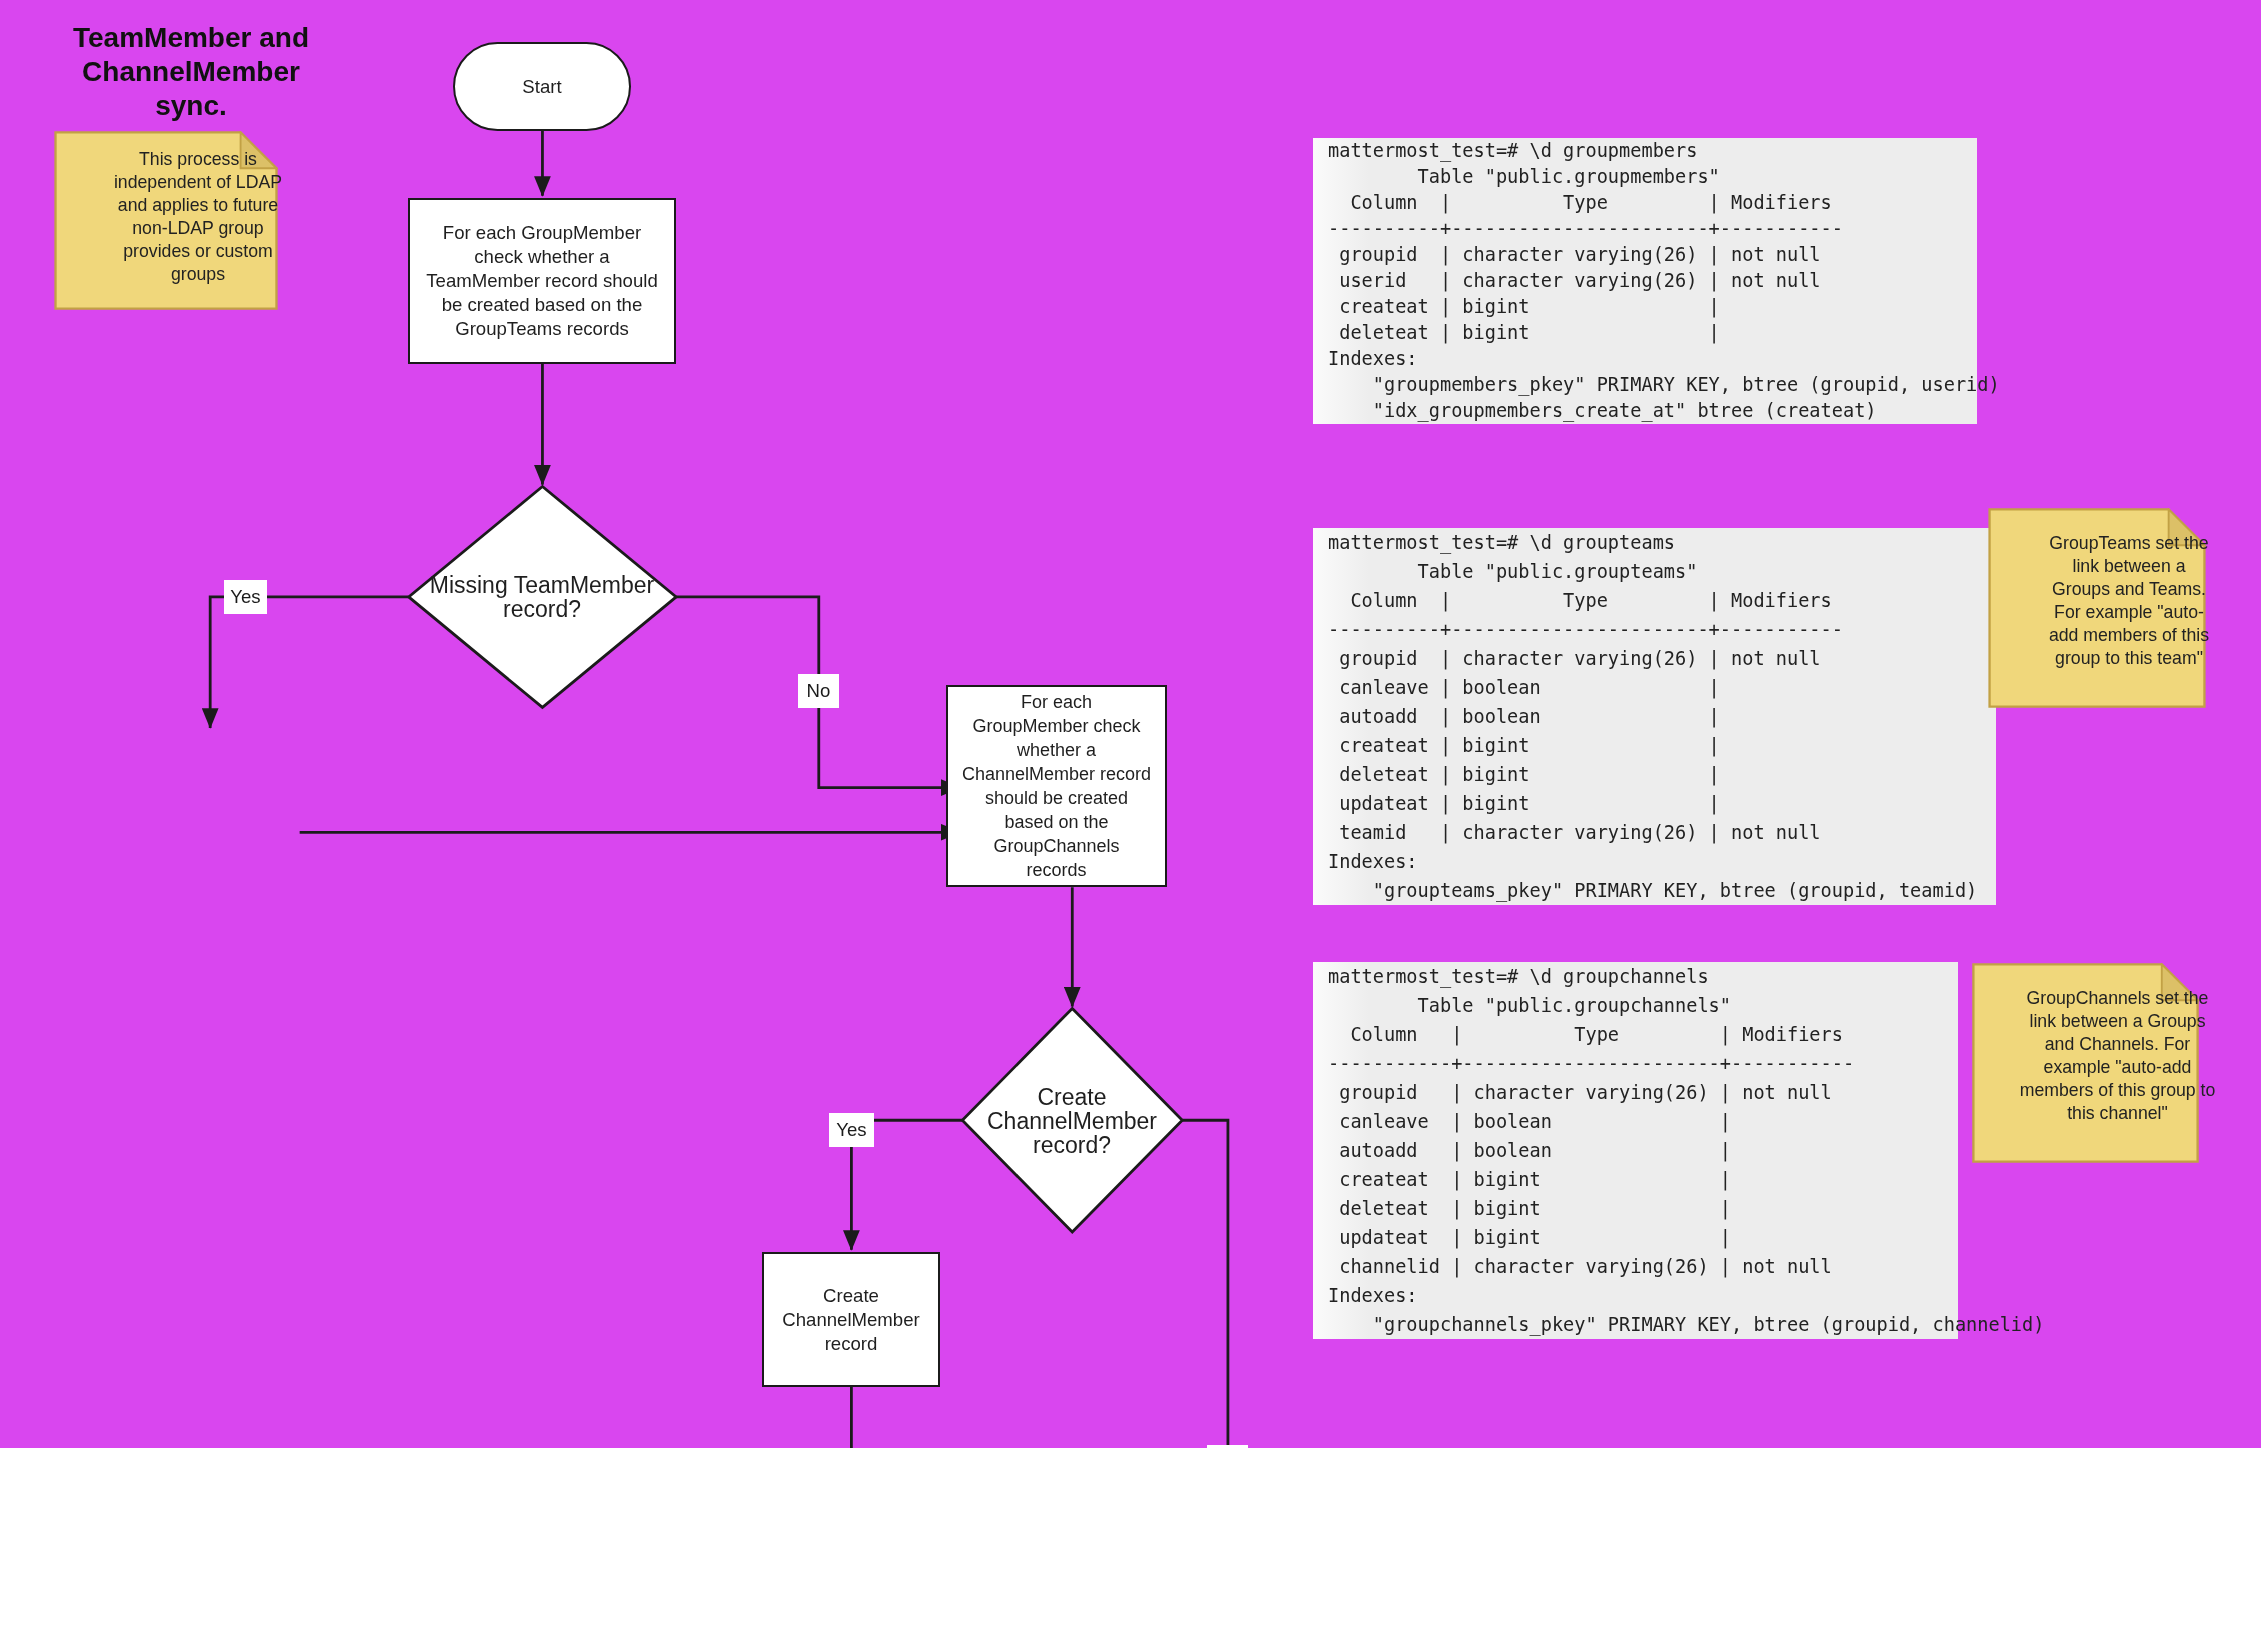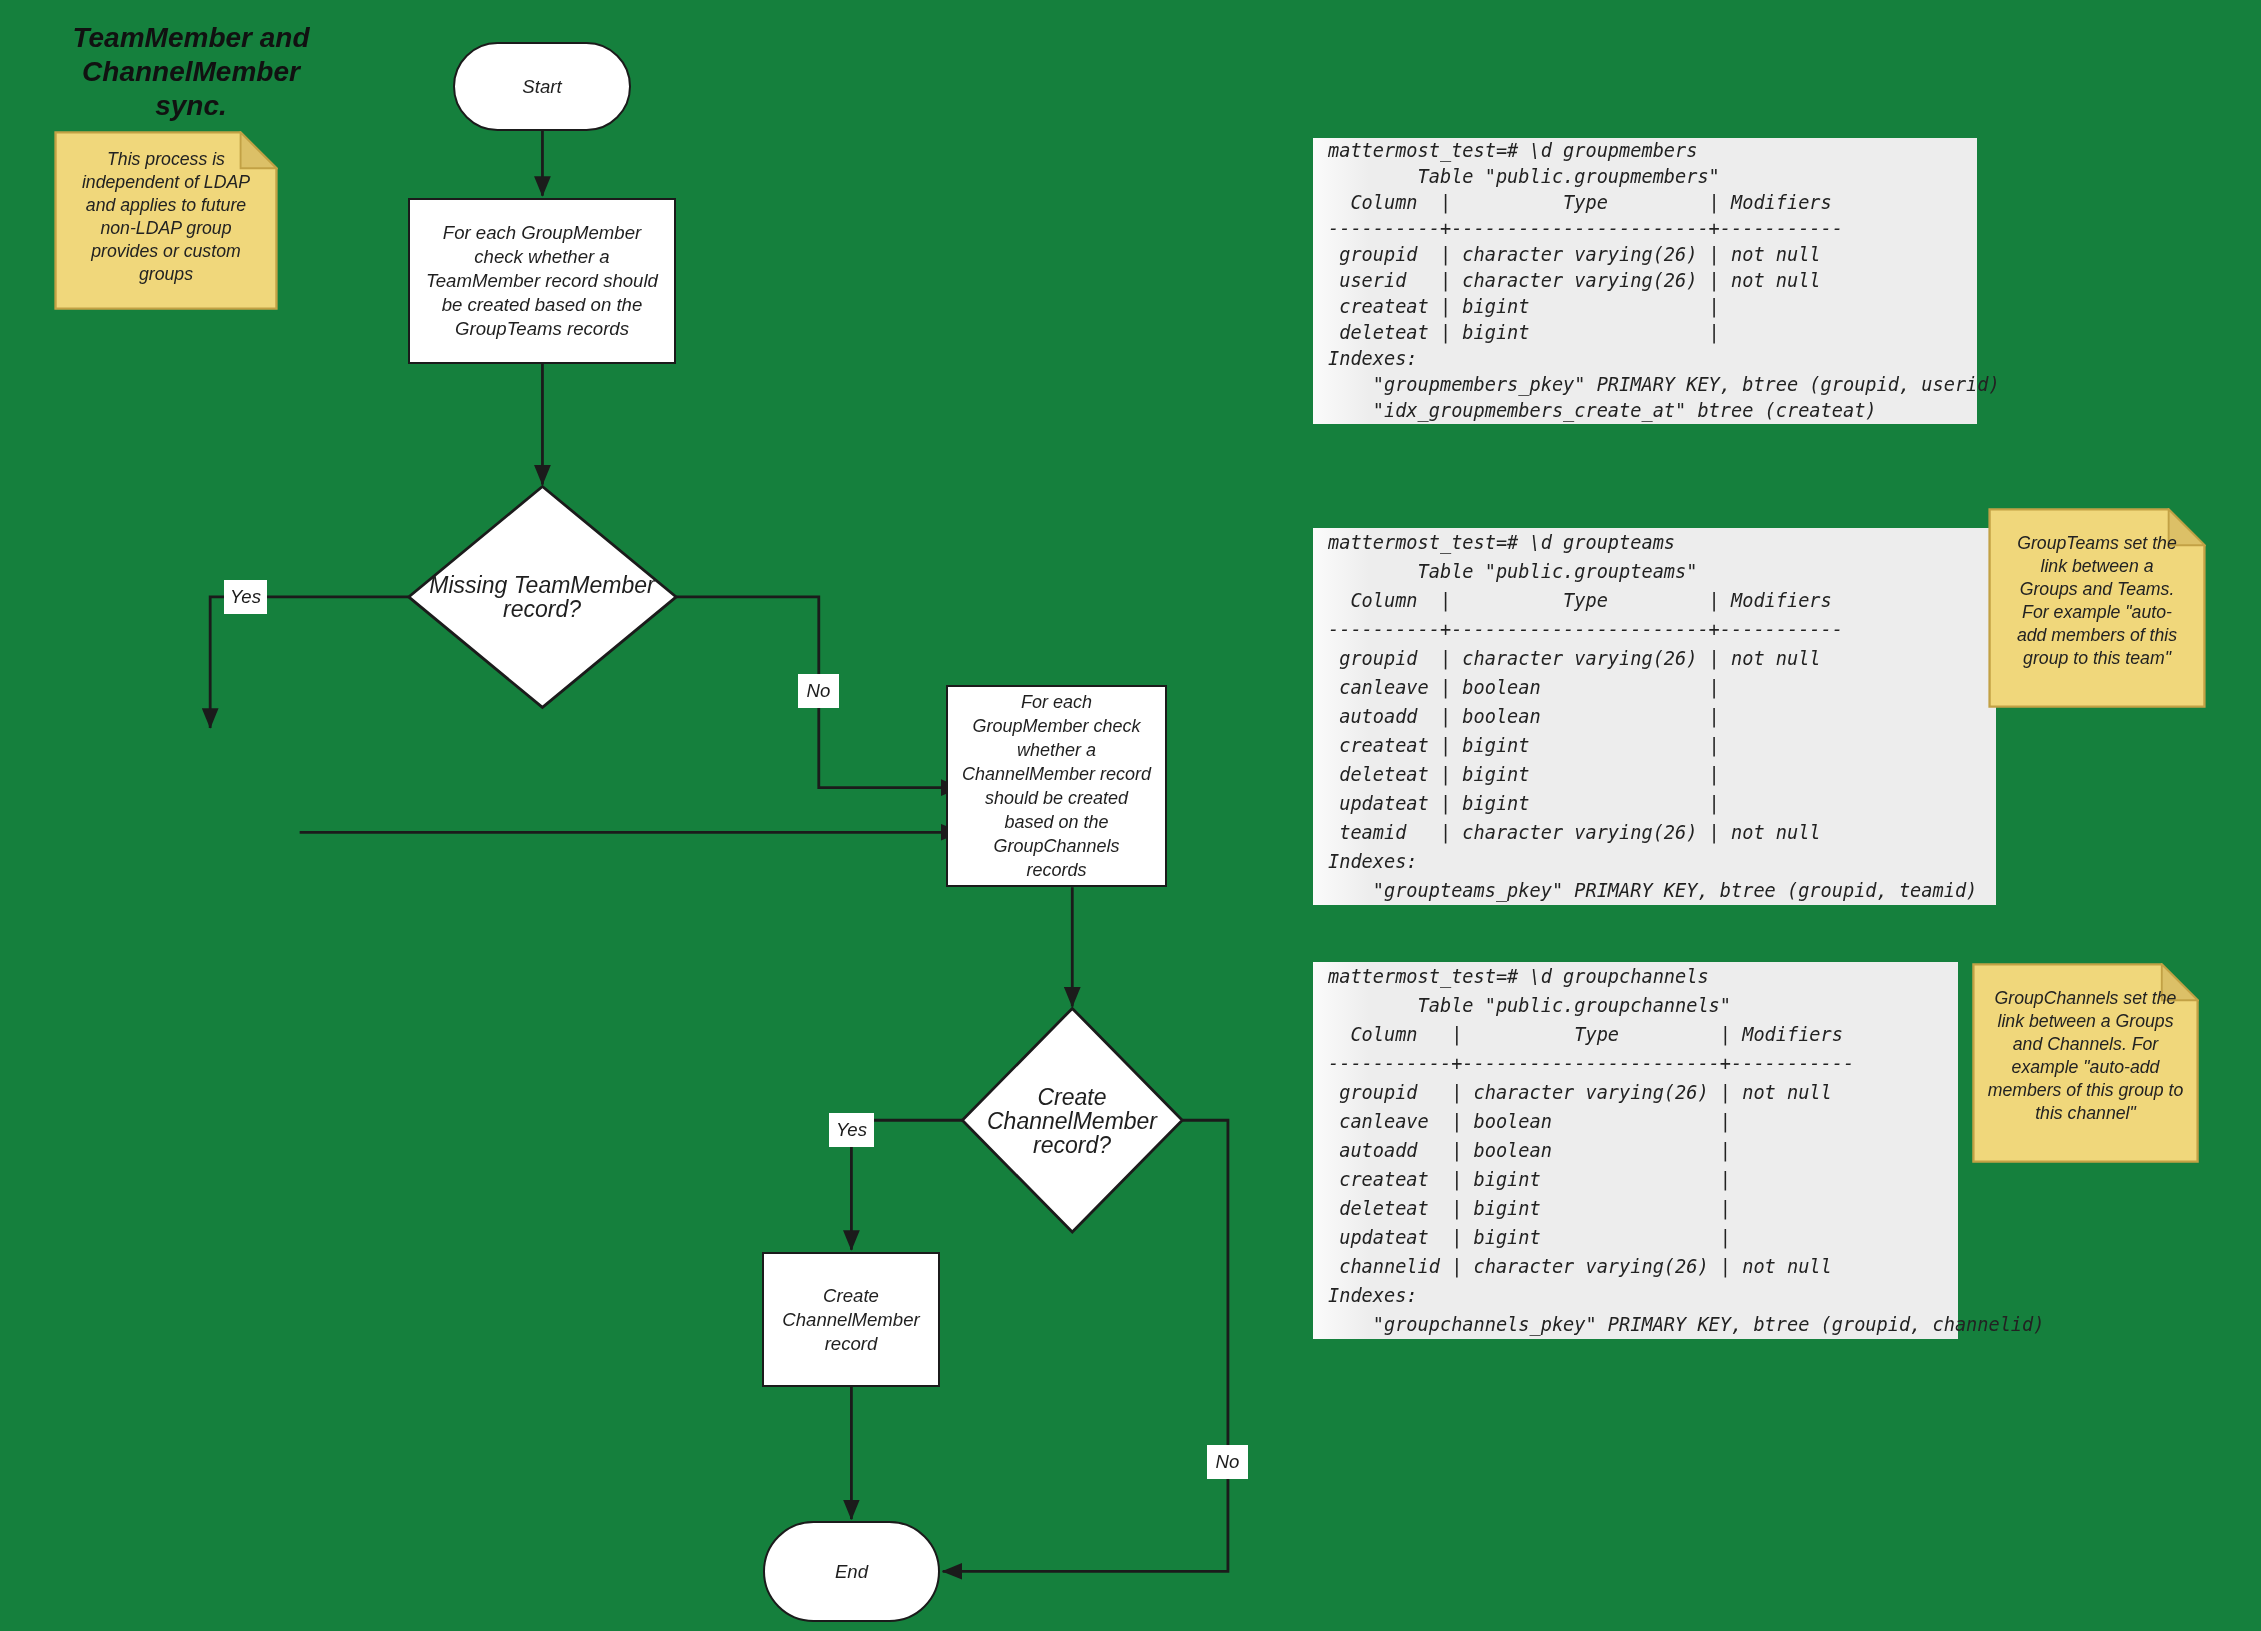--- a/index.html
+++ b/index.html
@@ -1,37 +1,37 @@
 <!DOCTYPE html>
 <html style="font-size:15px"><head>
 <meta charset="utf-8">
 <style>
   html,body{margin:0;padding:0;background:#ffffff;}
-  .canvas{position:relative;width:2262px;height:1631px;background:#15803d;overflow:hidden;
-          font-family:"Liberation Sans",sans-serif;color:#1f1f1f;font-style:italic;}
+  .canvas{position:relative;width:2262px;height:1448px;background:#d946ef;overflow:hidden;
+          font-family:"Liberation Sans",sans-serif;color:#1f1f1f;}
   .abs{position:absolute;}
   .page-title{left:51px;top:20.5px;width:280px;text-align:center;font-size:28px;font-weight:bold;
               line-height:34px;white-space:pre-line;color:#111;}
   svg.wires{left:0;top:0;z-index:1;}
   .node{z-index:2;display:flex;align-items:center;justify-content:center;text-align:center;
         background:#ffffff;border:2.8px solid #1b1b1b;font-size:18.6px;line-height:24px;box-sizing:border-box;}
   .stadium{border-radius:56px;}
   .diamond-label{z-index:3;display:flex;align-items:center;justify-content:center;text-align:center;
         font-size:23px;line-height:24px;background:transparent;border:none;}
   .edge-label{z-index:3;display:flex;align-items:center;justify-content:center;
         background:#ffffff;font-size:18.6px;color:#1b1b1b;}
   .code{z-index:1;margin:0;font-family:"DejaVu Sans Mono",monospace;font-size:18.6px;line-height:26px;
         color:#222;background:linear-gradient(90deg,#fbfbfb 0px,#ededed 56px);
         padding:0 15px;white-space:pre;overflow:visible;}
   .code.tall{line-height:29px;}
   .sticky{z-index:2;}
   .sticky .fill{position:absolute;left:0;top:0;}
   .sticky .txt{position:relative;z-index:2;width:100%;height:100%;box-sizing:border-box;
         display:flex;align-items:flex-start;justify-content:center;text-align:center;
-        font-size:17.7px;line-height:23px;color:#222;}
+        font-size:17.7px;line-height:23px;color:#222;margin-left:32px;}
 </style>
 </head>
 <body>
 
 <div class="canvas">
 
   <svg class="wires abs" width="2262" height="1631" viewBox="0 0 2426 1750">
     <defs>
       <marker id="ah" viewBox="0 0 22 18" markerWidth="22" markerHeight="18" refX="21" refY="9" orient="auto" markerUnits="userSpaceOnUse">
         <path d="M0,0 L22,9 L0,18 Z" fill="#1b1b1b"></path>

